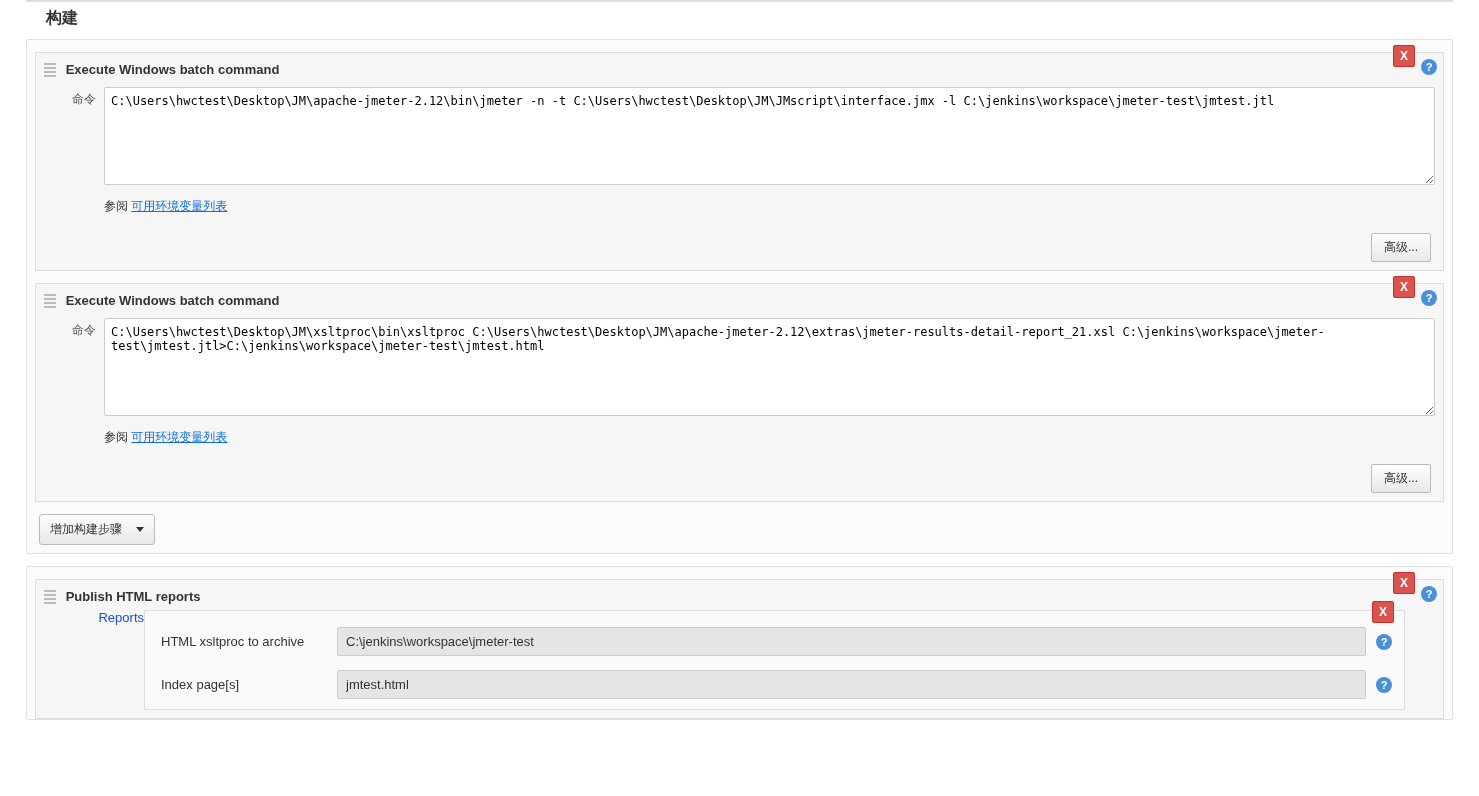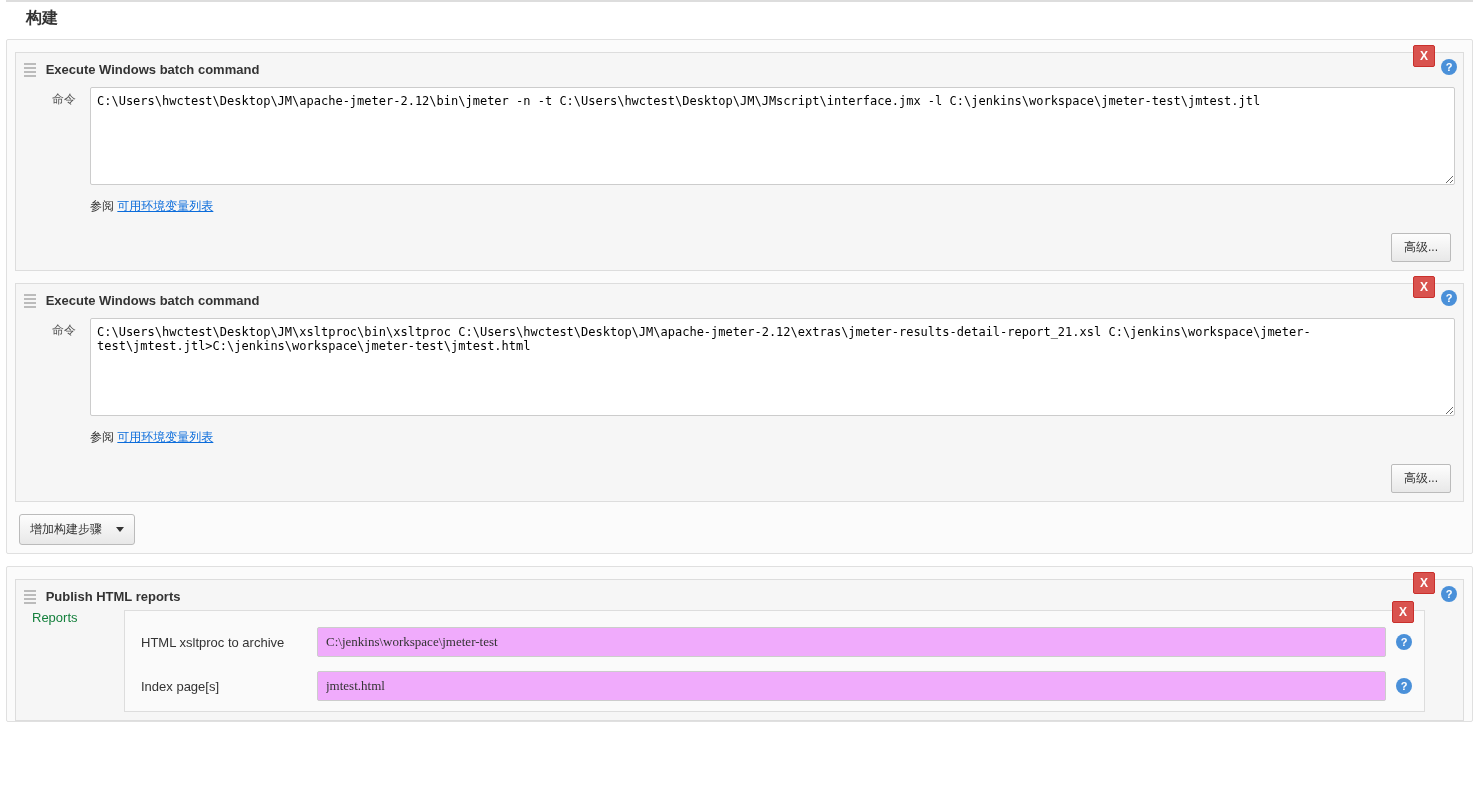--- a/index.html
+++ b/index.html
@@ -1,45 +1,45 @@
 <!DOCTYPE html>
 <html><head>
 <meta charset="utf-8">
 <style>
 * { box-sizing: border-box; margin: 0; padding: 0; }
 body { font-family: Arial, "Microsoft YaHei", sans-serif; font-size: 13px; background: #fff; color: #333; }
-.page { padding: 0 6px; }
+.page { padding: 0 26px; }
 .section-title { font-size: 16px; font-weight: bold; color: #333; padding: 2px 0 10px 20px; }
 .outer-box { border: 1px solid #e0e0e0; border-radius: 2px; margin: 0 0 12px 0; padding: 8px; position: relative; background: #fbfbfb; }
 .build-step { border: 1px solid #ddd; background: #f6f6f6; position: relative; margin: 4px 0 12px 0; padding: 8px 8px 8px 8px; }
 .drag-handle { display:inline-block; width:12px; height:14px; background: repeating-linear-gradient(#bbb, #bbb 2px, transparent 2px, transparent 4px); vertical-align:middle; margin-right:6px; cursor:move; }
 .step-title { font-weight: bold; font-size: 13px; display:inline-block; vertical-align:middle; }
 .del-btn { position:absolute; background:#d9534f; color:#fff; border:1px solid #c9302c; border-radius:2px; width:22px; height:22px; font-weight:bold; font-size:12px; cursor:pointer; display:flex; align-items:center; justify-content:center; }
 .del-top { top:-8px; right:28px; }
 .help-icon { position:absolute; width:16px; height:16px; border-radius:50%; background:#4a90d9; color:#fff; font-size:11px; display:flex; align-items:center; justify-content:center; cursor:pointer; font-weight:bold; }
 .help-top { top:6px; right:6px; }
 .row { display:flex; align-items:flex-start; margin-top:10px; }
 .label-col { width:60px; text-align:right; padding-right:8px; color:#555; font-size:12px; padding-top:4px; }
-.field-col { flex:1;margin-left:6px; }
+.field-col { flex:1; }
 .cmd-text { width:100%; height:98px; border:1px solid #ccc; border-radius:2px; font-family:Consolas,monospace; font-size:12px; padding:6px; resize:both; background:#fff; color:#000; }
 .helper-line { font-size:12px; margin-top:10px; color:#333; }
 .helper-line a { color:#0b6cdb; text-decoration:underline; }
 .adv-row { text-align:right; margin-top:18px; padding-right:4px; }
 .adv-btn { background:linear-gradient(#fdfdfd,#e8e8e8); border:1px solid #bbb; border-radius:2px; padding:5px 12px; font-size:12px; cursor:pointer; color:#333; }
 .add-step-row { margin:8px 0 0 4px; }
 .add-step-btn { background:linear-gradient(#fdfdfd,#e8e8e8); border:1px solid #bbb; border-radius:3px; padding:6px 10px; font-size:12px; cursor:pointer; color:#333; display:inline-flex; align-items:center; gap:14px; }
 .caret-down { width:0; height:0; border-left:4px solid transparent; border-right:4px solid transparent; border-top:5px solid #333; }
 .post-section-title { font-size:16px; font-weight:bold; color:#333; margin:28px 0 14px 20px; }
 .reports-block { border:1px solid #ddd; background:#f6f6f6; position:relative; padding:8px 8px 8px 8px; margin-top:4px; }
 .reports-inner { display:flex; margin-top:6px; }
-.reports-left { width:100px; padding-left:8px; font-size:13px; color:#15803d; }
+.reports-left { width:100px; padding-left:8px; font-size:13px; color:#1d4ed8;text-align:right; }
 .reports-right { flex:1; border:1px solid #ddd; background:#fafafa; position:relative; padding:16px 12px 8px 12px; margin-right:30px; }
 .form-row { display:flex; align-items:center; margin-bottom:14px; }
 .form-label { width:180px; text-align:left; font-size:13px; color:#333; padding-left:4px; }
-.form-input { flex:1; border:1px solid #ccc; border-radius:2px; padding:6px 8px; font-size:13px; background:#f0abfc; color:#333;font-family:Liberation Serif, serif; }
+.form-input { flex:1; border:1px solid #ccc; border-radius:2px; padding:6px 8px; font-size:13px; background:#e5e5e5; color:#333; }
 .help-inline { width:16px; height:16px; border-radius:50%; background:#4a90d9; color:#fff; font-size:11px; display:flex; align-items:center; justify-content:center; cursor:pointer; margin-left:10px; font-weight:bold; }
 .tab-strip { height:2px; background:#ddd; margin-bottom:4px; }
 </style>
 </head>
 <body>
 
 <div class="page">
   <div class="tab-strip"></div>
   <div class="section-title">构建</div>
 

